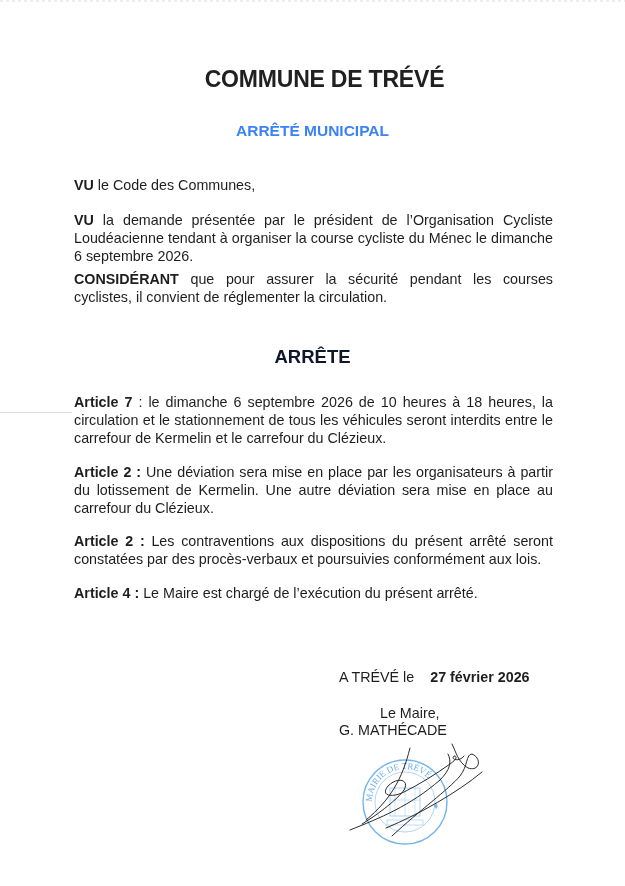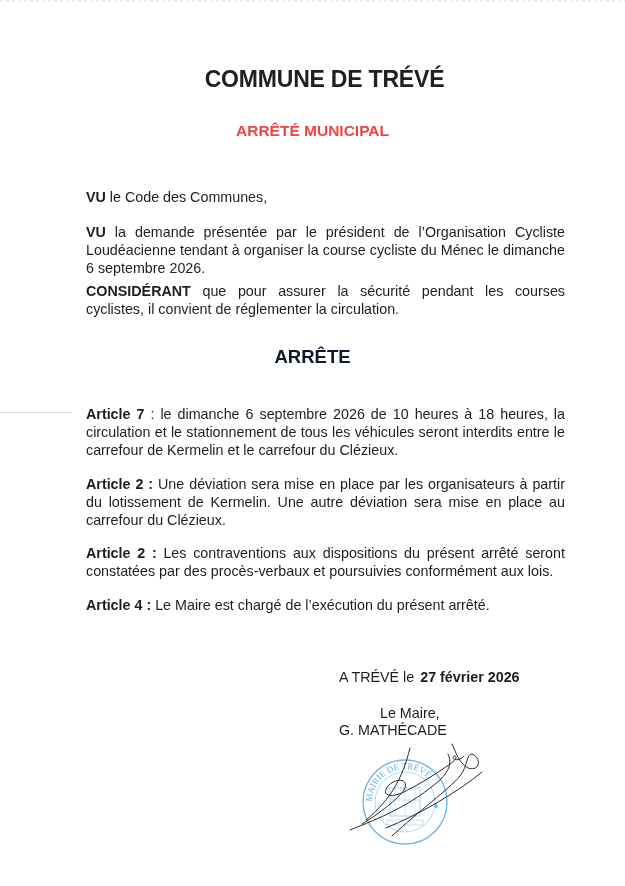--- a/index.html
+++ b/index.html
@@ -39,31 +39,31 @@
       color: #202020;
       margin-left: 12px;
     }
     .subtitle {
       position: absolute;
       left: 0; top: 122px;
       width: 625px;
       text-align: center;
       font-size: 15.5px;
       font-weight: bold;
-      color: #ef4444;
+      color: #3b82f6;
     }
     .para {
       position: absolute;
       left: 74px;
       width: 479px;
       font-size: 14.3px;
       line-height: 18px;
       text-align: justify;
       text-align-last: left;
-      margin: 12px;
+      margin: 0;
     }
     .para b { font-weight: bold; }
     .heading2 {
       position: absolute;
       left: 0; top: 346px;
       width: 625px;
       text-align: center;
       font-size: 18.5px;
       font-weight: bold;
       color: #0f172a;
@@ -98,21 +98,21 @@
 <div class="heading2">ARRÊTE</div>
 
 <p class="para" style="top:393px;"><b>Article 7</b><span> : </span><span>le dimanche 6 septembre 2026 de 10 heures à 18 heures, la circulation et le stationnement de tous les véhicules seront interdits entre le carrefour de Kermelin et le carrefour du Clézieux.</span></p>
 
 <p class="para" style="top:463px;"><b>Article 2 :</b><span> </span><span>Une déviation sera mise en place par les organisateurs à partir du lotissement de Kermelin. Une autre déviation sera mise en place au carrefour du Clézieux.</span></p>
 
 <p class="para" style="top:532px;"><b>Article 2 :</b><span> </span><span>Les contraventions aux dispositions du présent arrêté seront constatées par des procès-verbaux et poursuivies conformément aux lois.</span></p>
 
 <p class="para" style="top:584px;"><b>Article 4 :</b><span> </span><span>Le Maire est chargé de l’exécution du présent arrêté.</span></p>
 
-<div class="sig" style="top:668px;"><span>A TRÉVÉ le </span><b style="margin-left:2px;text-align:right;">27 février 2026</b></div>
+<div class="sig" style="top:668px;"><span>A TRÉVÉ le </span><b style="margin-left:12px;text-align:right;">27 février 2026</b></div>
 
 <div class="sig" style="top:704px;margin-left:41px;">Le Maire,</div>
 <div class="sig" style="top:721px;">G. MATHÉCADE</div>
 
 <svg class="stamp" viewBox="0 0 170 110">
   <defs>
     <path id="stampArc" d="M 32,62 A 33,33 0 0 1 98,62"></path>
   </defs>
   <g fill="none" stroke="#5aa8e6">
     <circle cx="65" cy="62" r="42" stroke-width="1.4" opacity="0.85"></circle>

